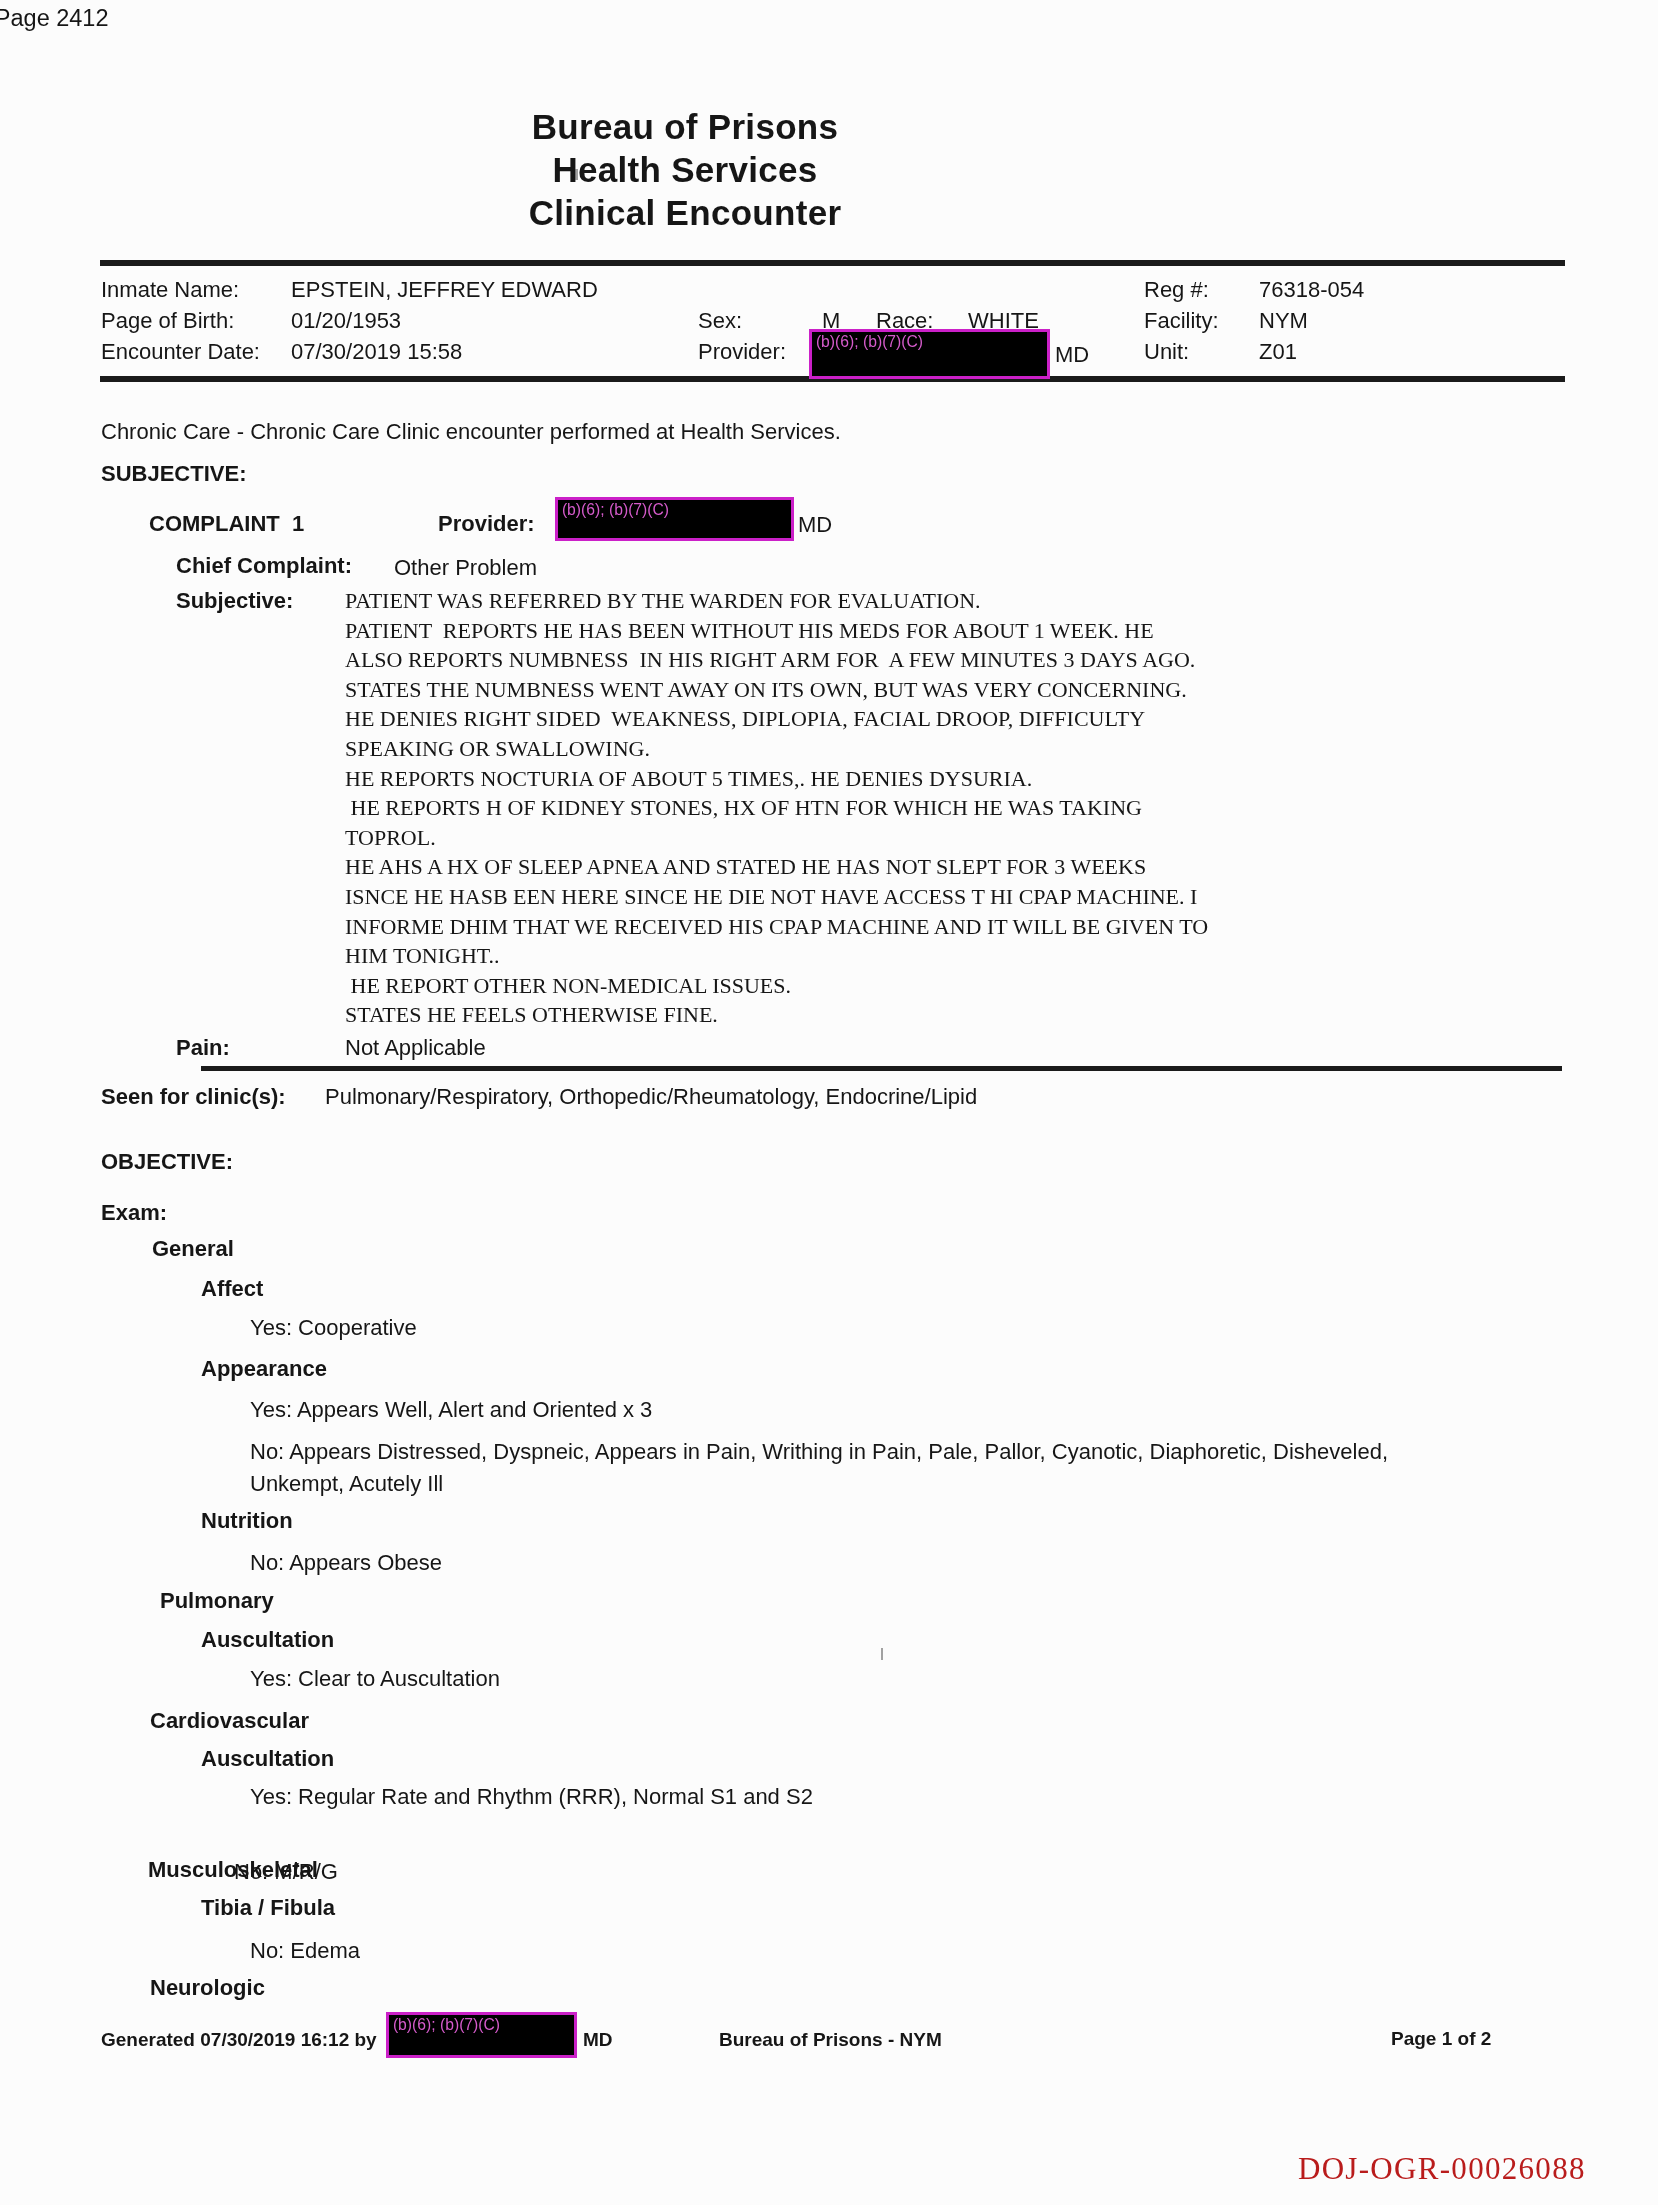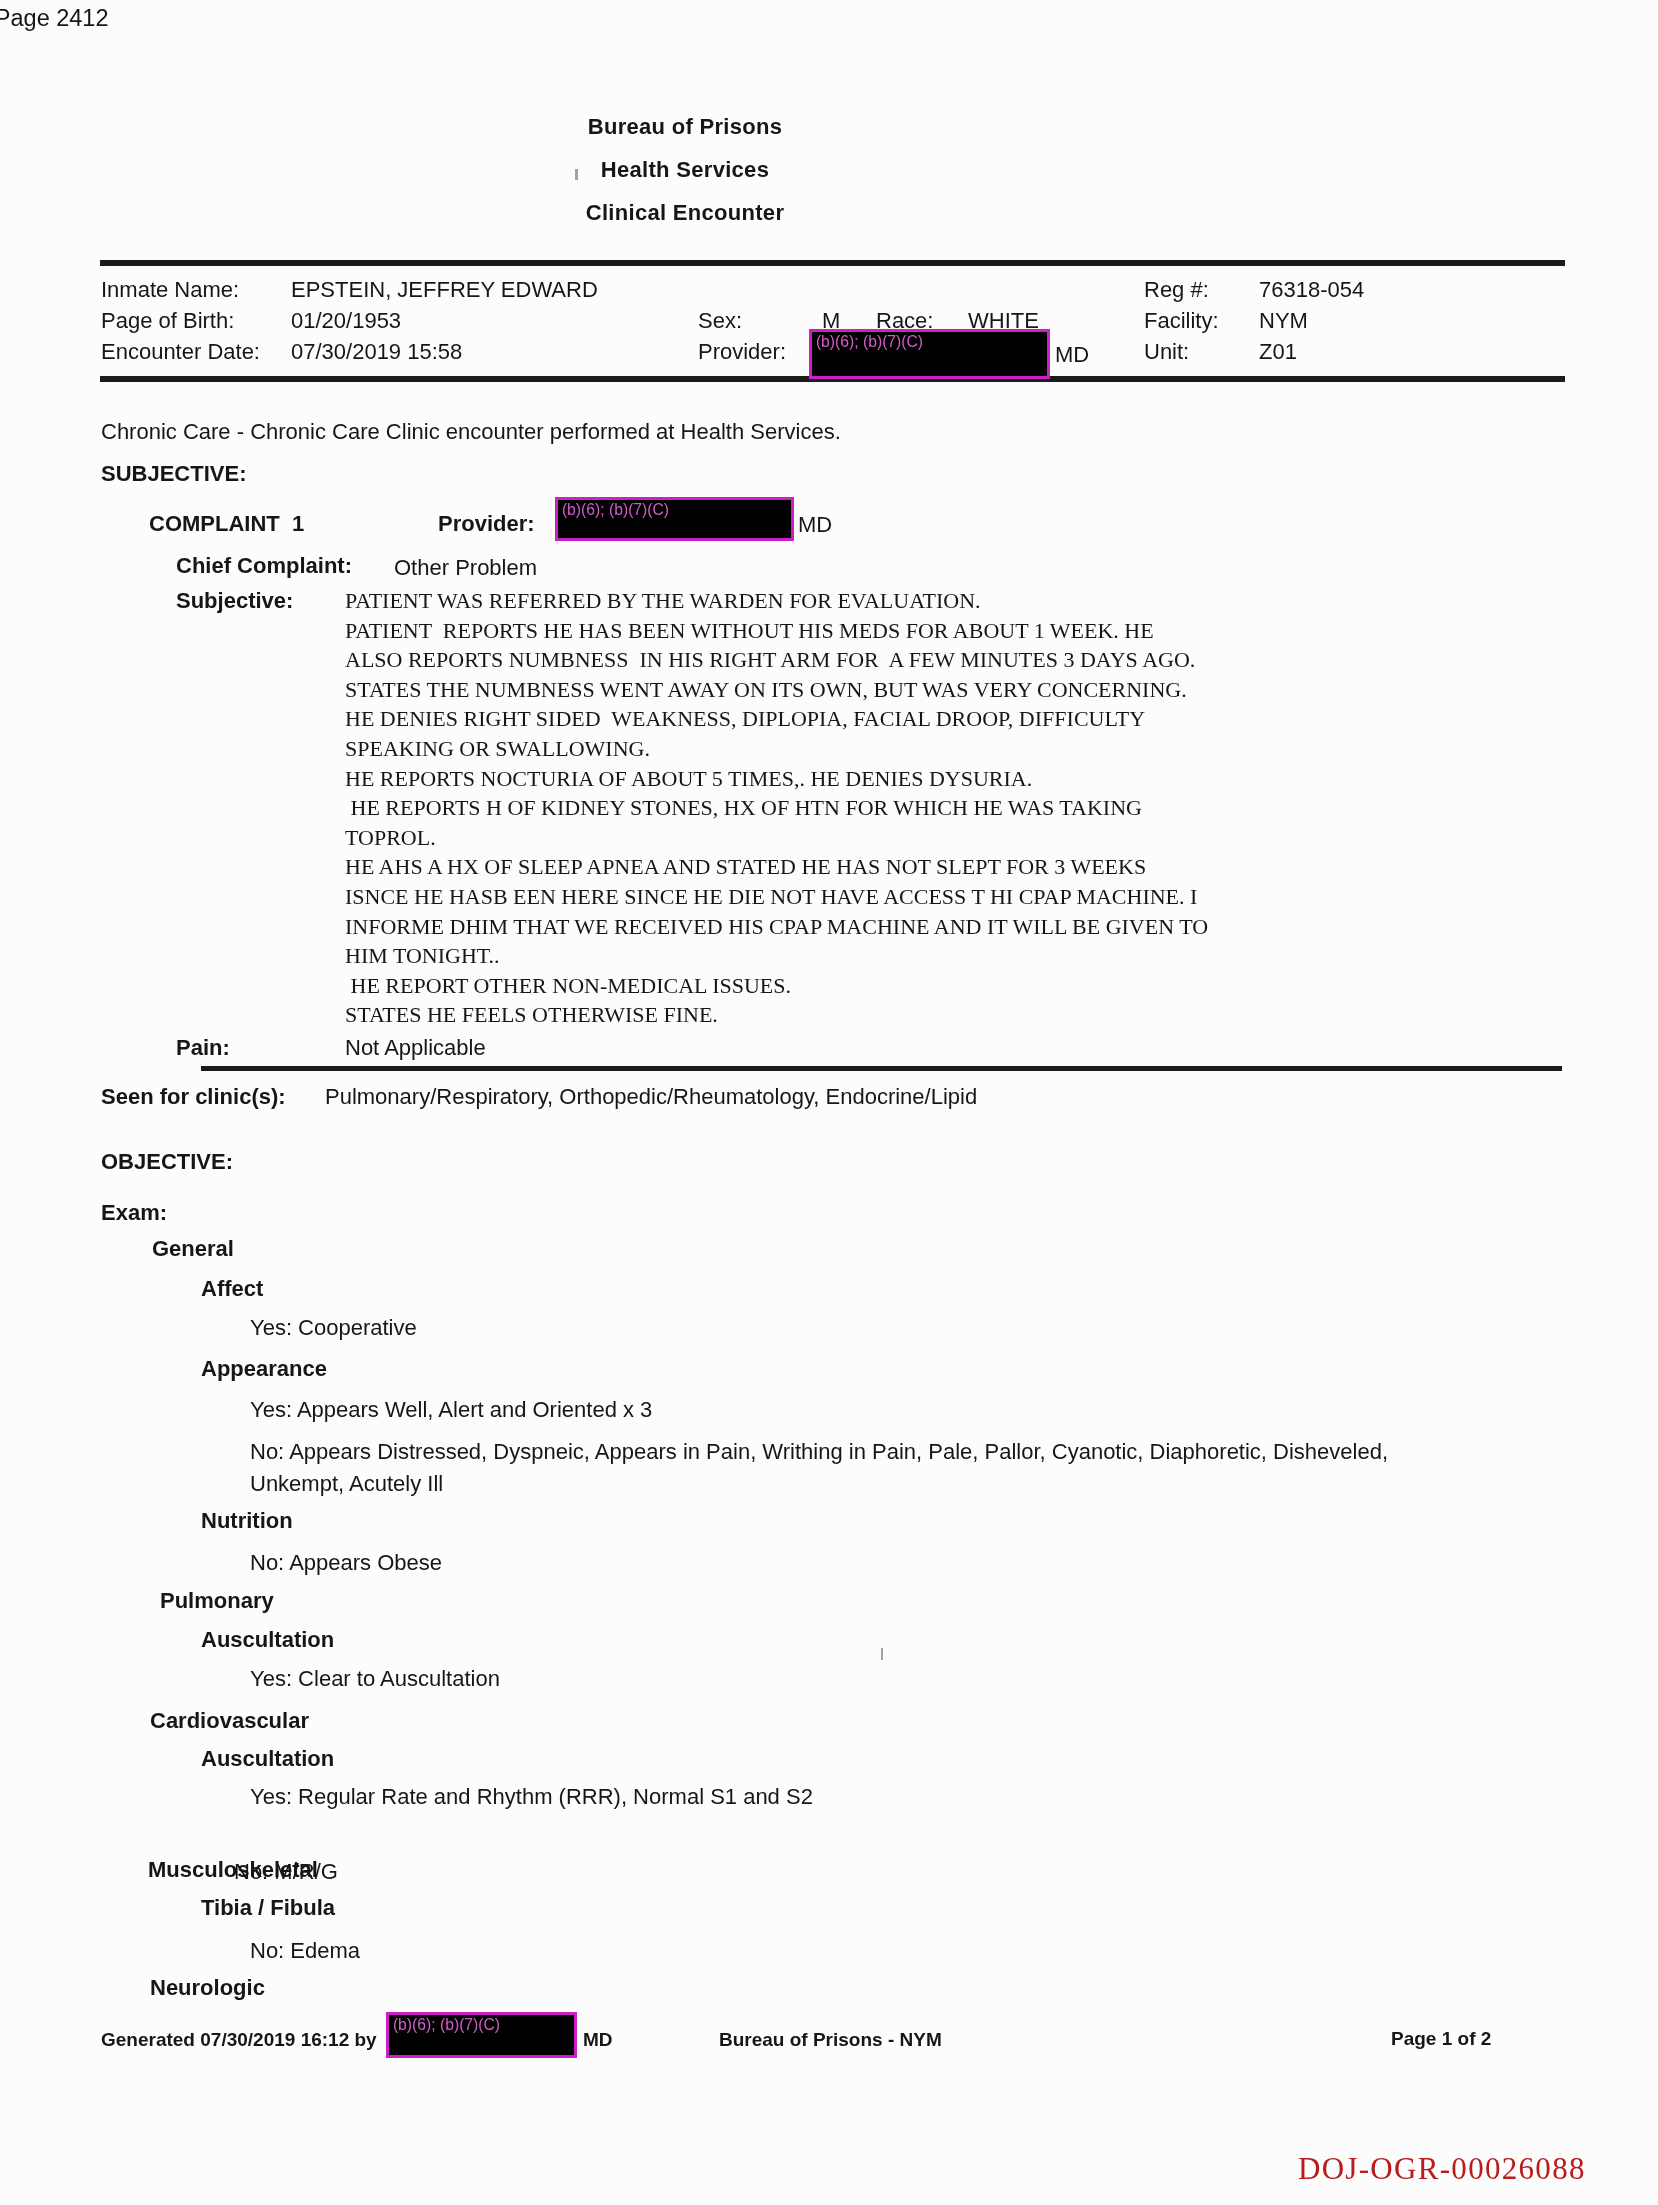--- a/index.html
+++ b/index.html
@@ -11,21 +11,21 @@
     color:#161616;
     font-size:22px;
     line-height:29px;
     overflow:hidden;
   }
   .abs{position:absolute;}
   .b{font-weight:700;}
   .t{white-space:pre-wrap;}
   .title{
     left:0;top:105px;width:1370px;
-    text-align:center;font-weight:700;font-size:22px;line-height:43px;
+    text-align:center;font-weight:700;font-size:35px;line-height:43px;
     letter-spacing:0.3px;
   }
   .rule{background:#1b1b1b;height:5.9px;}
   .redaction{
     border:3.9px solid var(--redaction-border,#cb20c8);
     background:#000000;
     box-sizing:border-box;
   }
   .redaction .rtext{
     position:absolute;left:3.9px;top:1.3px;

